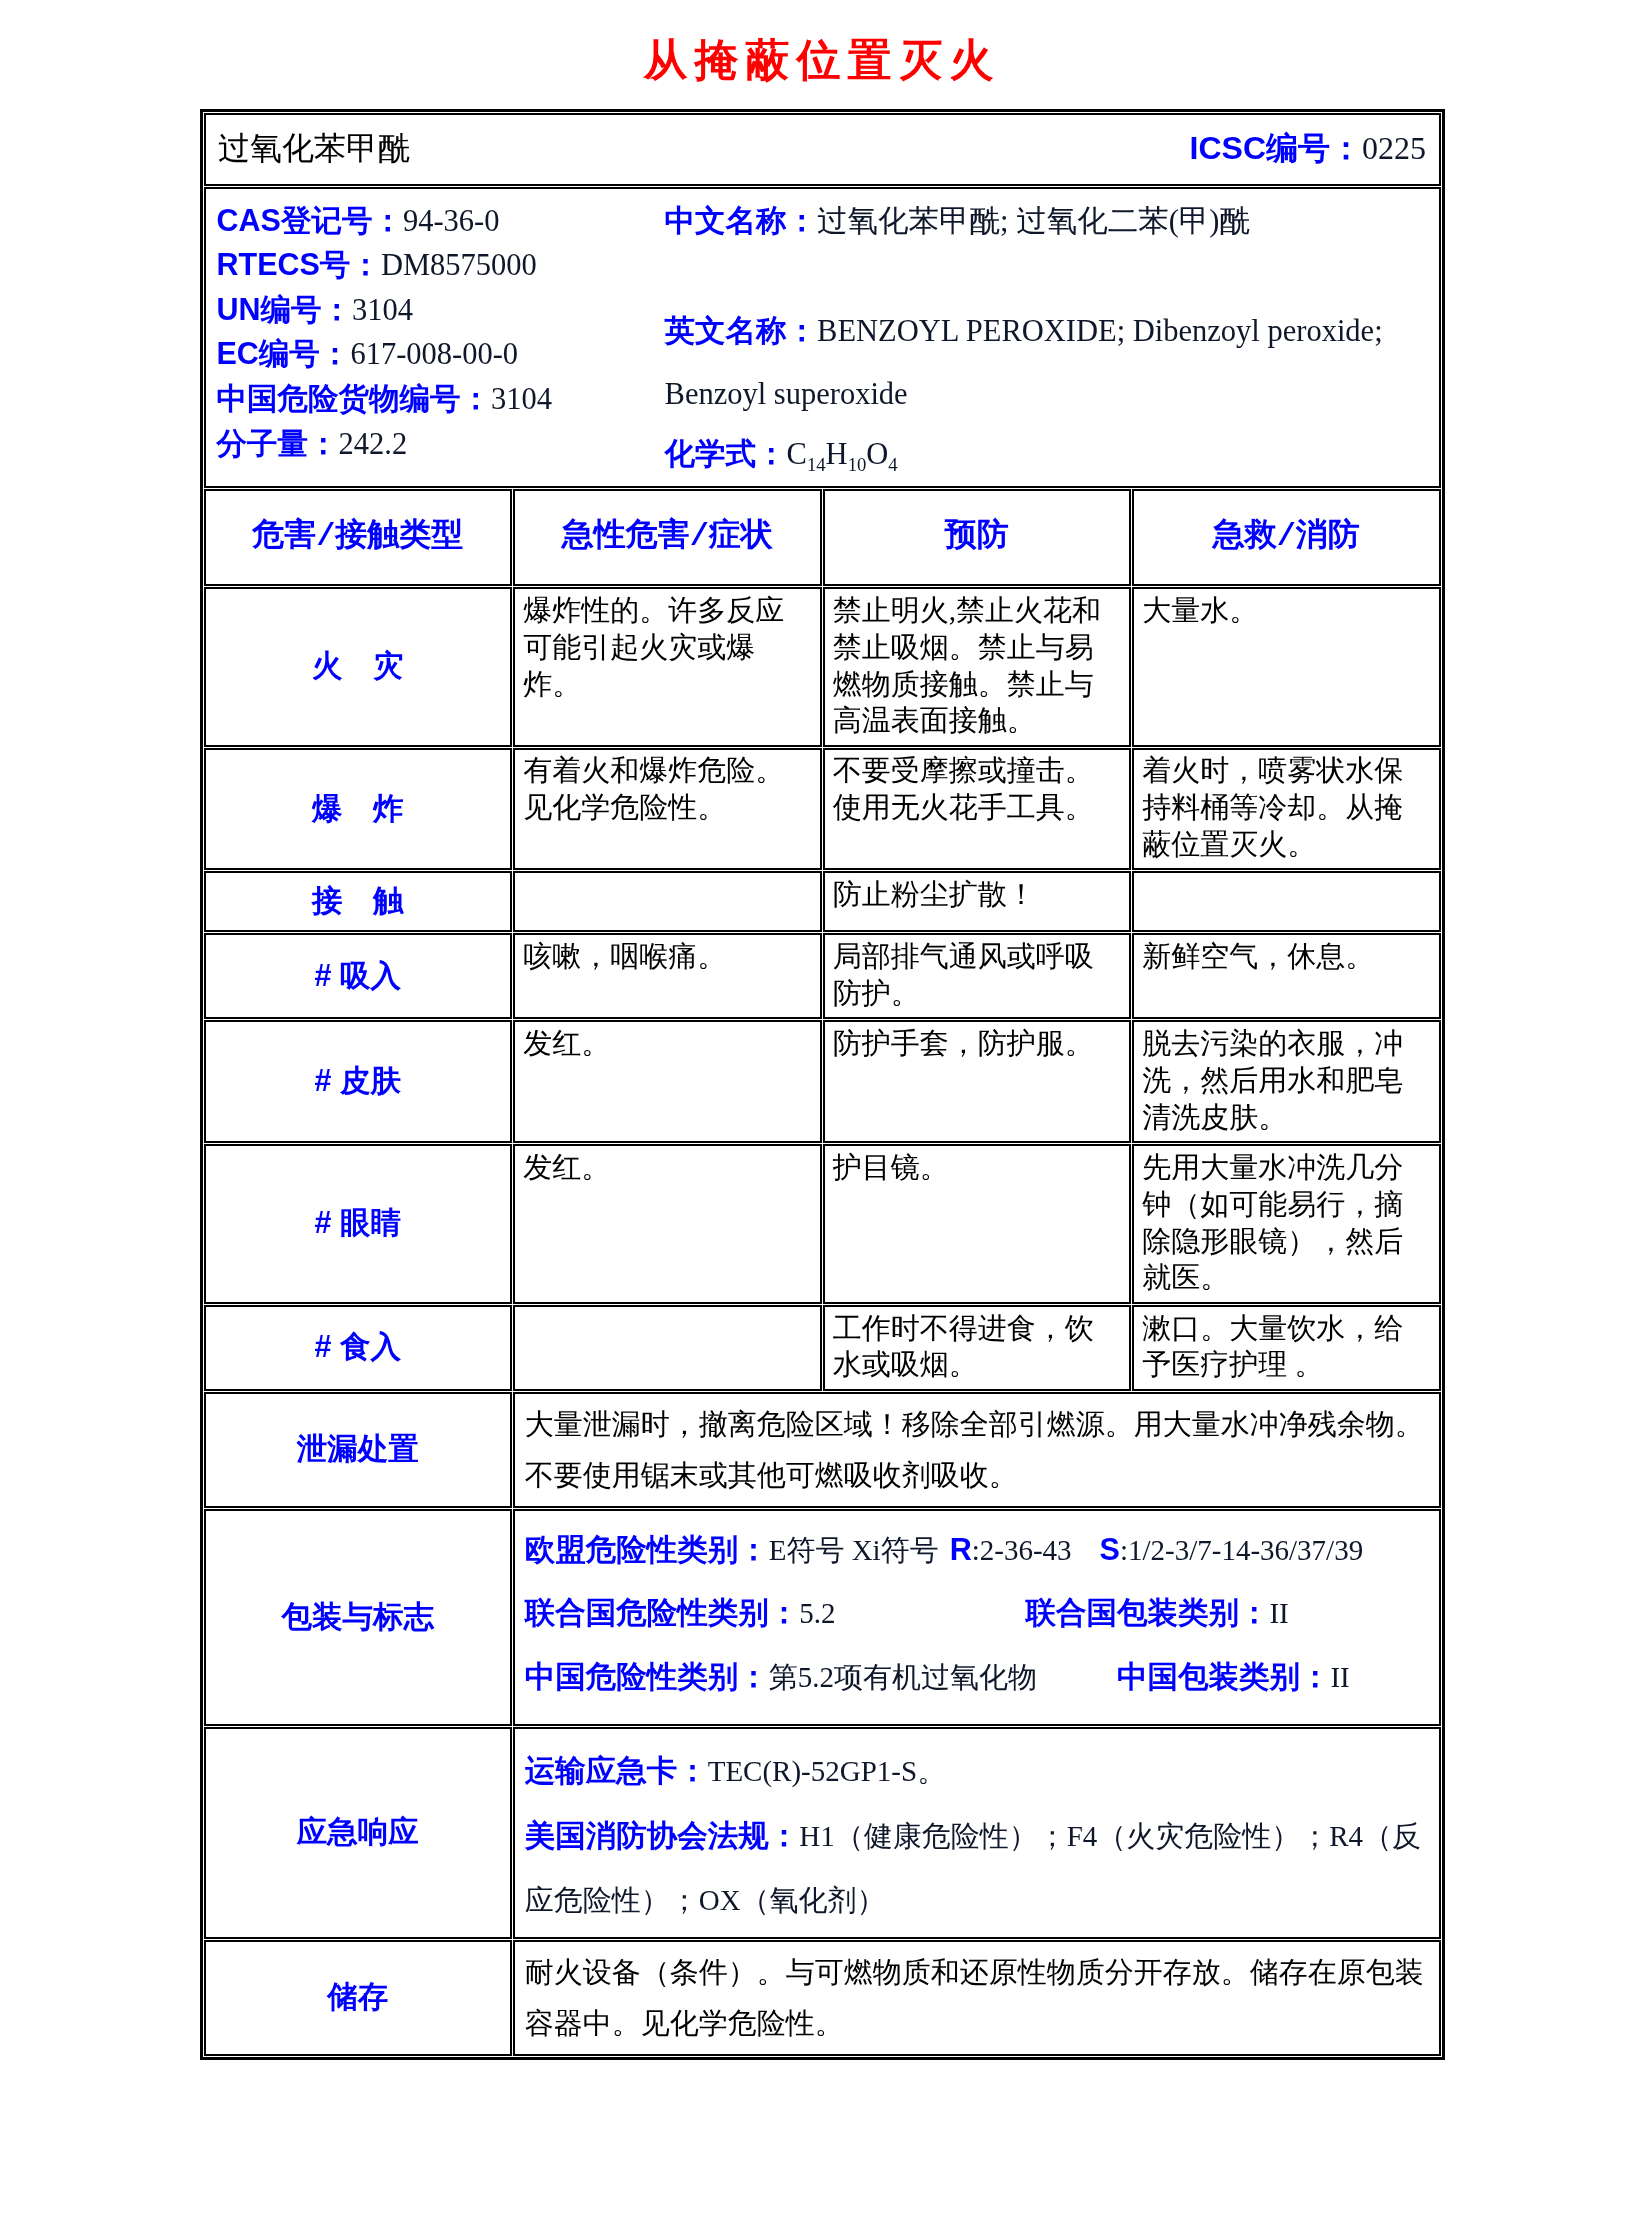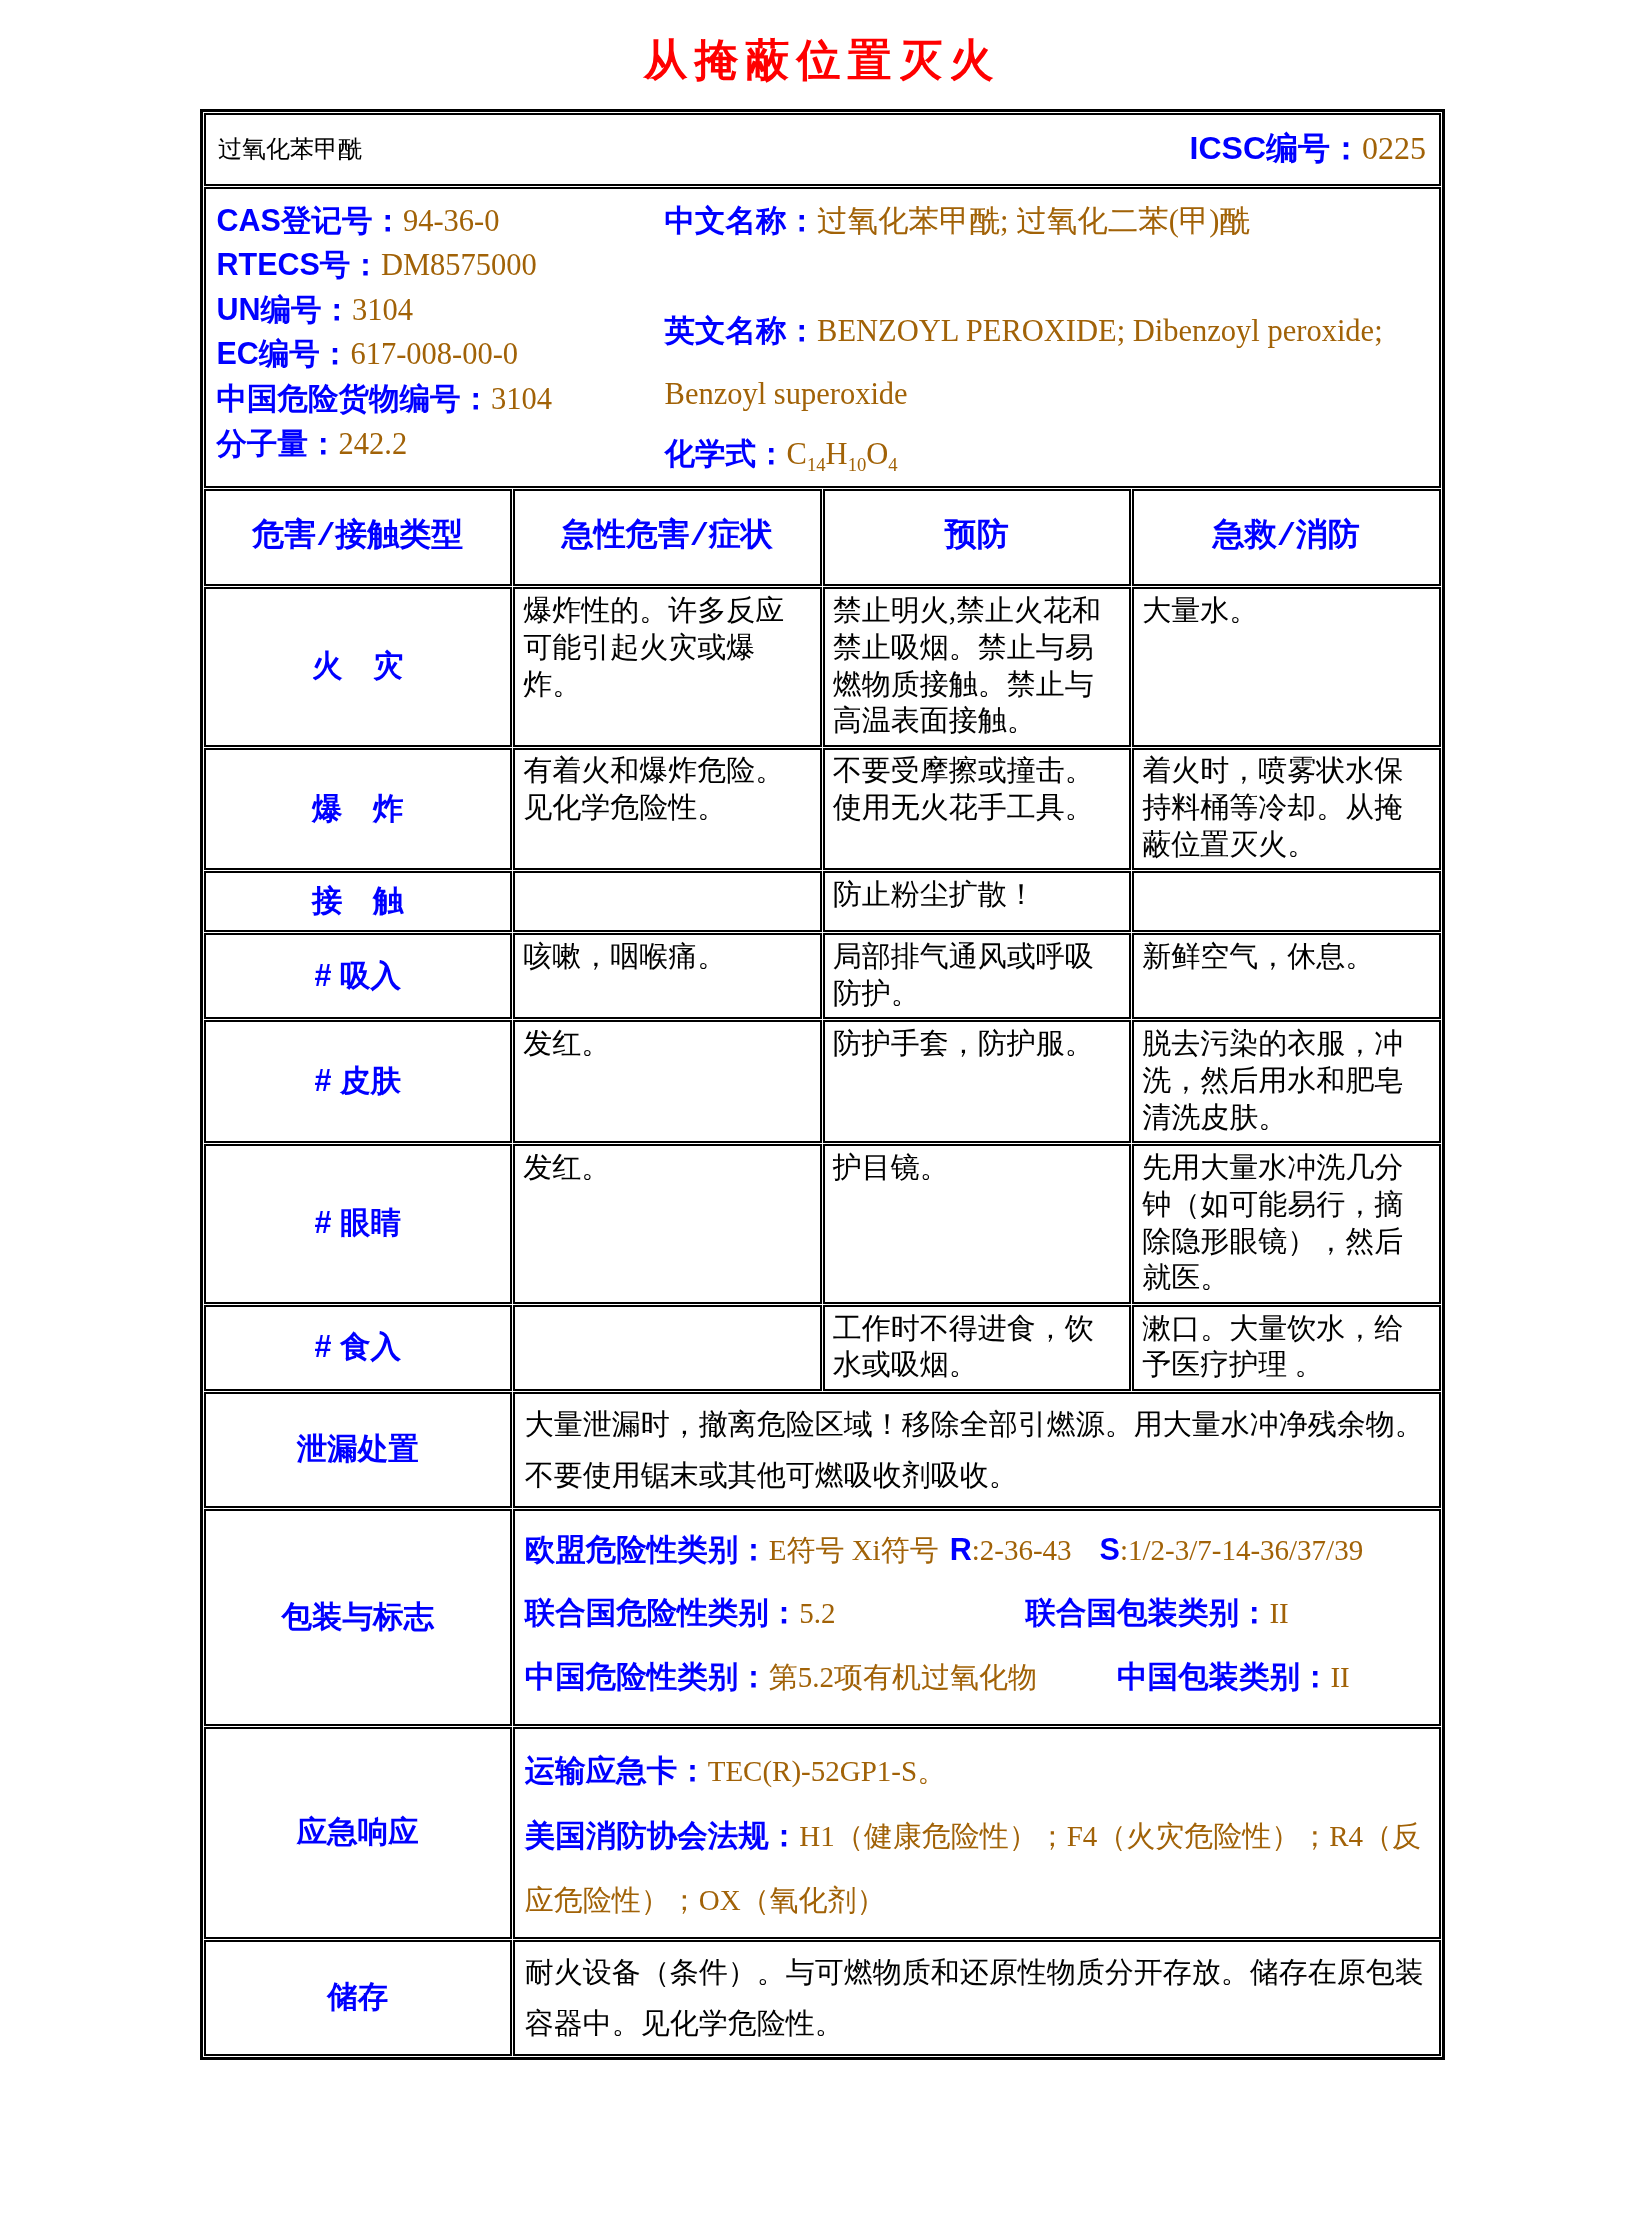--- a/index.html
+++ b/index.html
@@ -41,26 +41,26 @@
   .c1 { width: 14.4%; }
   .c2 { width: 29.1%; }
   .c3 { width: 28.8%; }
   .c4 { width: 27.7%; }
 
   .lbl {
     color: #0000FF;
     font-weight: bold;
     font-family: "Liberation Sans", "DejaVu Sans", sans-serif;
   }
-  .val { color: #a16207; }
+  .val { color: #0f172a; }
 
   
   .head-cell { height: 73px; padding: 0 12.5px; vertical-align: middle; }
   .head-flex { display: flex; justify-content: space-between; align-items: center; }
-  .chem-name { font-size: 24px; }
+  .chem-name { font-size: 32px; }
   .icsc { font-size: 32px; white-space: nowrap; }
 
   
   .info-cell { height: 267px; padding: 9.7px 11px 7px 11px; vertical-align: top; }
   .info-grid { display: grid; grid-template-columns: 37% 63%; }
   .info-line { font-size: 30.5px; line-height: 1.43; }
   .cn-line { margin-bottom: 56px; }
   .en-line { line-height: 2.05; }
   .formula-line { margin-top: 7px; }
   sub { font-size: 18.7px; margin-top: 48px; }

